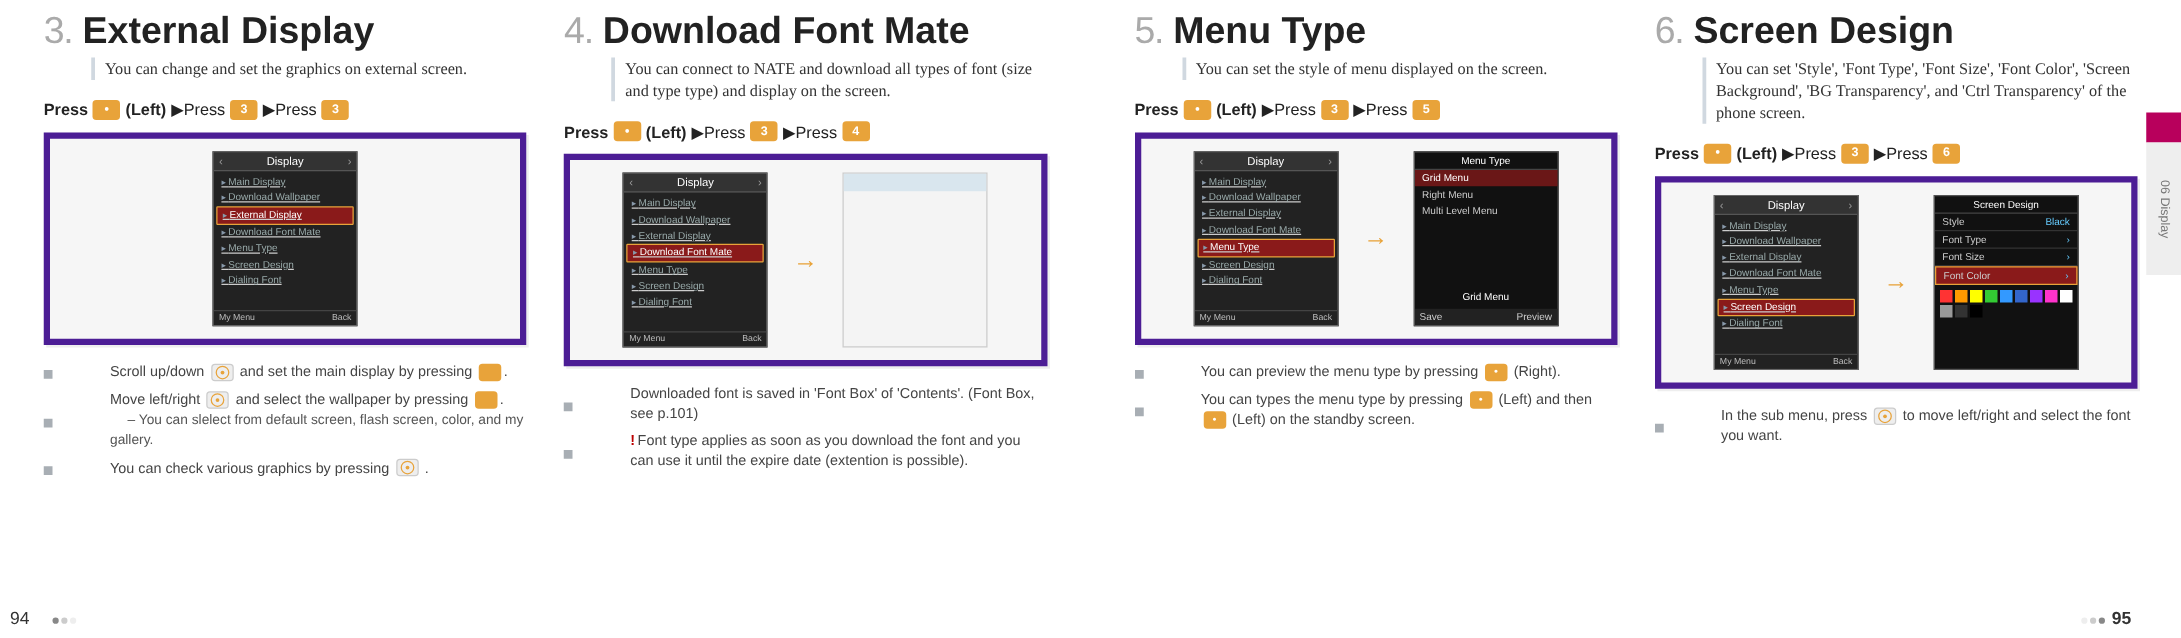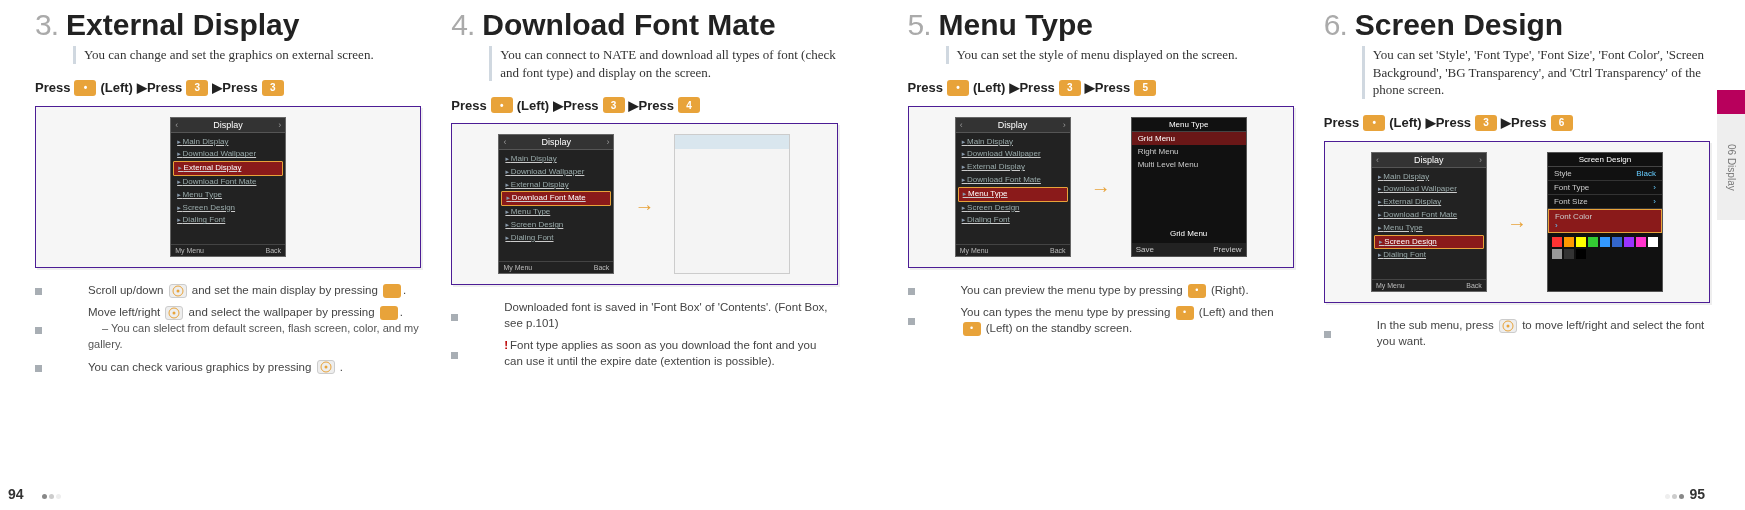--- a/index.html
+++ b/index.html
@@ -57,40 +57,40 @@
       font-size: 13px;
       font-weight: bold;
       color: #222;
       display: flex;
       align-items: center;
       flex-wrap: wrap;
       gap: 4px;
       margin-bottom: 10px;
     }
     .press-row .arrow {
-      font-weight: bold;
+      font-weight: normal;
       color: #222;
       text-align: center;
     }
     .key {
       display: inline-flex;
       align-items: center;
       justify-content: center;
       width: 22px;
       height: 16px;
       border-radius: 3px;
       font-size: 10px;
       font-weight: bold;
       color: #fff;
       vertical-align: middle;
     }
     .key-orange { background: #e8a33a; }
     .key-dot { background: #e8a33a; }
     .screenshot-box {
-      border: 1px solid #4c1d95;
+      border: 5px solid #4c1d95;
       background: #f6f6f6;
       padding: 10px;
       margin: 0 0 14px 0;
       display: flex;
       align-items: center;
       justify-content: center;
       gap: 20px;
       box-shadow: 2px 2px 0 #eee;
       min-height: 150px;
     }
@@ -186,31 +186,31 @@
     .sub-screen {
       background: #111;
       width: 116px;
       height: 140px;
       border: 1px solid #555;
       position: relative;
       color:#ccc;
       font-size:8px;
     }
     .sub-screen .hdr { text-align:center; padding:2px 0; color:#fff; border-bottom:1px solid #444;}
-    .sub-screen .row { padding:2px 6px; border-bottom:1px solid #333; display:flex; justify-content:space-between;}
+    .sub-screen .row { padding:2px 6px; border-bottom:1px solid #333; display:flex; justify-content:space-between;text-align:right;}
     .sub-screen .row .v { color:#6cf; }
-    .sub-screen .row.sel { background:#8a1a1a; border:1px solid #e8a33a;flex-direction:column; }
+    .sub-screen .row.sel { background:#8a1a1a; border:1px solid #e8a33a; }
     .sub-screen .palette { display:flex; flex-wrap:wrap; gap:2px; padding:4px; }
     .sub-screen .palette span { width:10px; height:10px; }
     .page-num-left {
       position: absolute;
       left: 8px;
       bottom: 8px;
       font-size: 14px;
-      font-weight: bold;
+      font-weight: normal;
       color: #333;
       display:flex; align-items:center; gap:17px;
     }
     .page-num-right {
       position: absolute;
       right: 40px;
       bottom: 8px;
       font-size: 14px;
       font-weight: bold;
       color: #333;
@@ -317,21 +317,21 @@
               </span><span> .</span></span>
           </div>
       </div>
     </div>
 
     <div class="col">
       <div class="sec-title-row">
         <span class="sec-num">4.</span>
         <span class="sec-title">Download Font Mate</span>
       </div>
-      <div class="sec-desc">You can connect to NATE and download all types of font (check and font type) and display on the screen.</div>
+      <div class="sec-desc">You can connect to NATE and download all types of font (size and type type) and display on the screen.</div>
       <div class="press-row">
         <span>Press</span>
         <span class="key key-dot">•</span>
         <span>(Left)</span>
         <span class="arrow">▶Press</span>
         <span class="key key-orange">3</span>
         <span class="arrow">▶Press</span>
         <span class="key key-orange">4</span>
       </div>
       <div class="screenshot-box">

